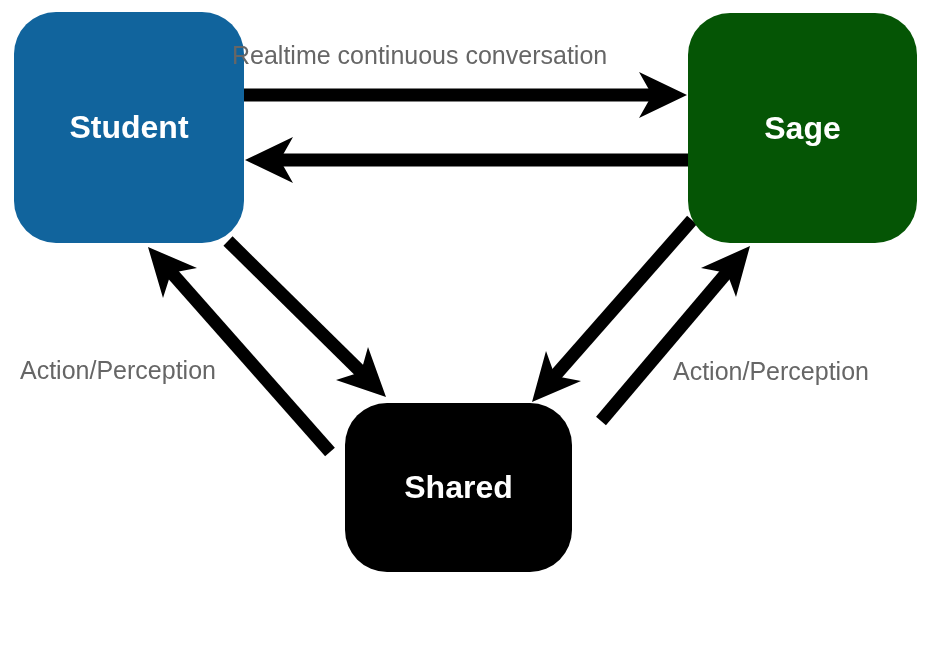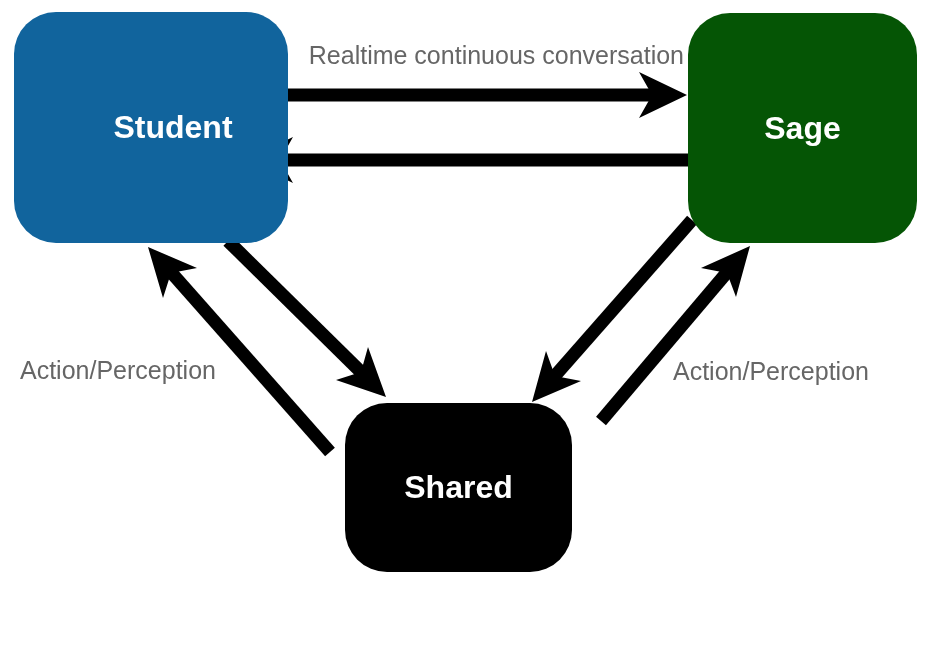--- a/index.html
+++ b/index.html
@@ -25,31 +25,31 @@
     display: flex;
     flex-direction: column;
     align-items: center;
     justify-content: center;
     color: #ffffff;
     font-weight: bold;
     font-size: 32px;
     line-height: 1.4;
     text-align: center;
   }
-  .node-student { left: 14px;  top: 12px;  width: 230px; height: 231px; background: #11649D; padding-left: 44px; }
+  .node-student { left: 14px;  top: 12px;  width: 230px; height: 231px; background: #11649D; }
   .node-sage    { left: 688px; top: 13px;  width: 229px; height: 230px; background: #055505; align-items: center; }
   .node-world   { left: 345px; top: 403px; width: 227px; height: 169px; background: #000000; }
 
   .elabel {
     position: absolute;
     color: #666666;
     font-size: 25px;
     white-space: nowrap;
   }
-  .conversation { left: 224px; top: 41px; width: 460px; text-align: right; }
+  .conversation { left: 232px; top: 41px; width: 460px; text-align: left; }
   .ap-left  { left: 20px;  top: 356px; }
   .ap-right { left: 673px; top: 357px; }
 </style>
 </head>
 <body>
 
 <div class="stage">
 
   <svg class="arrows" viewBox="0 0 935 650" aria-hidden="true">
     <g>

